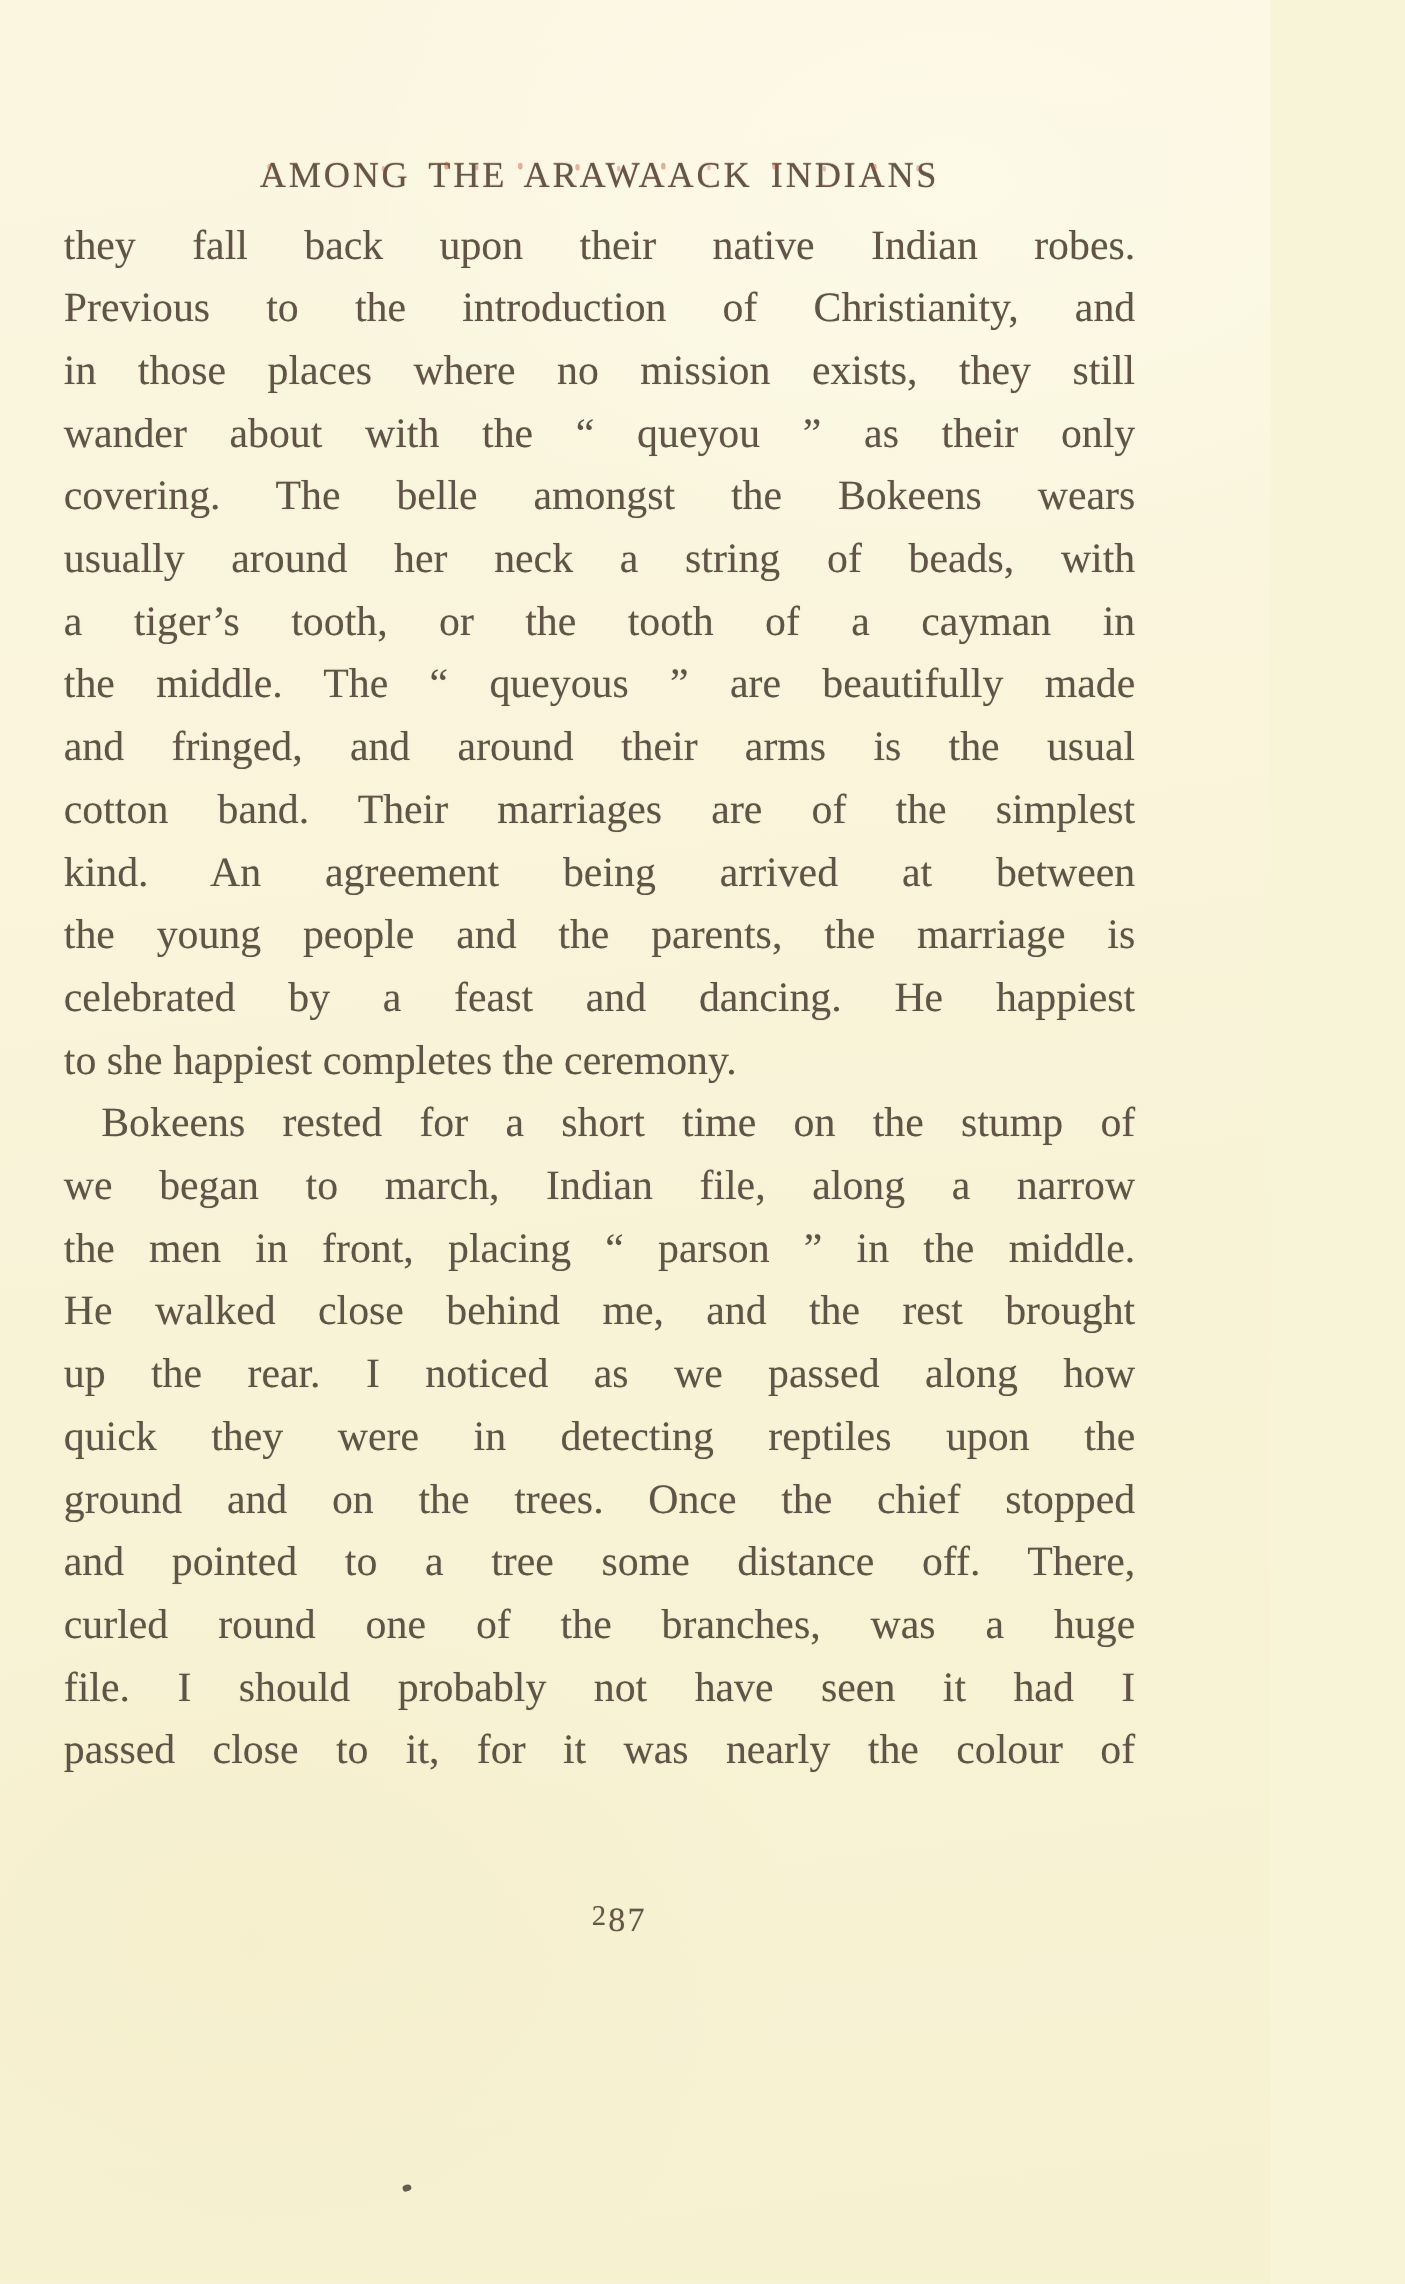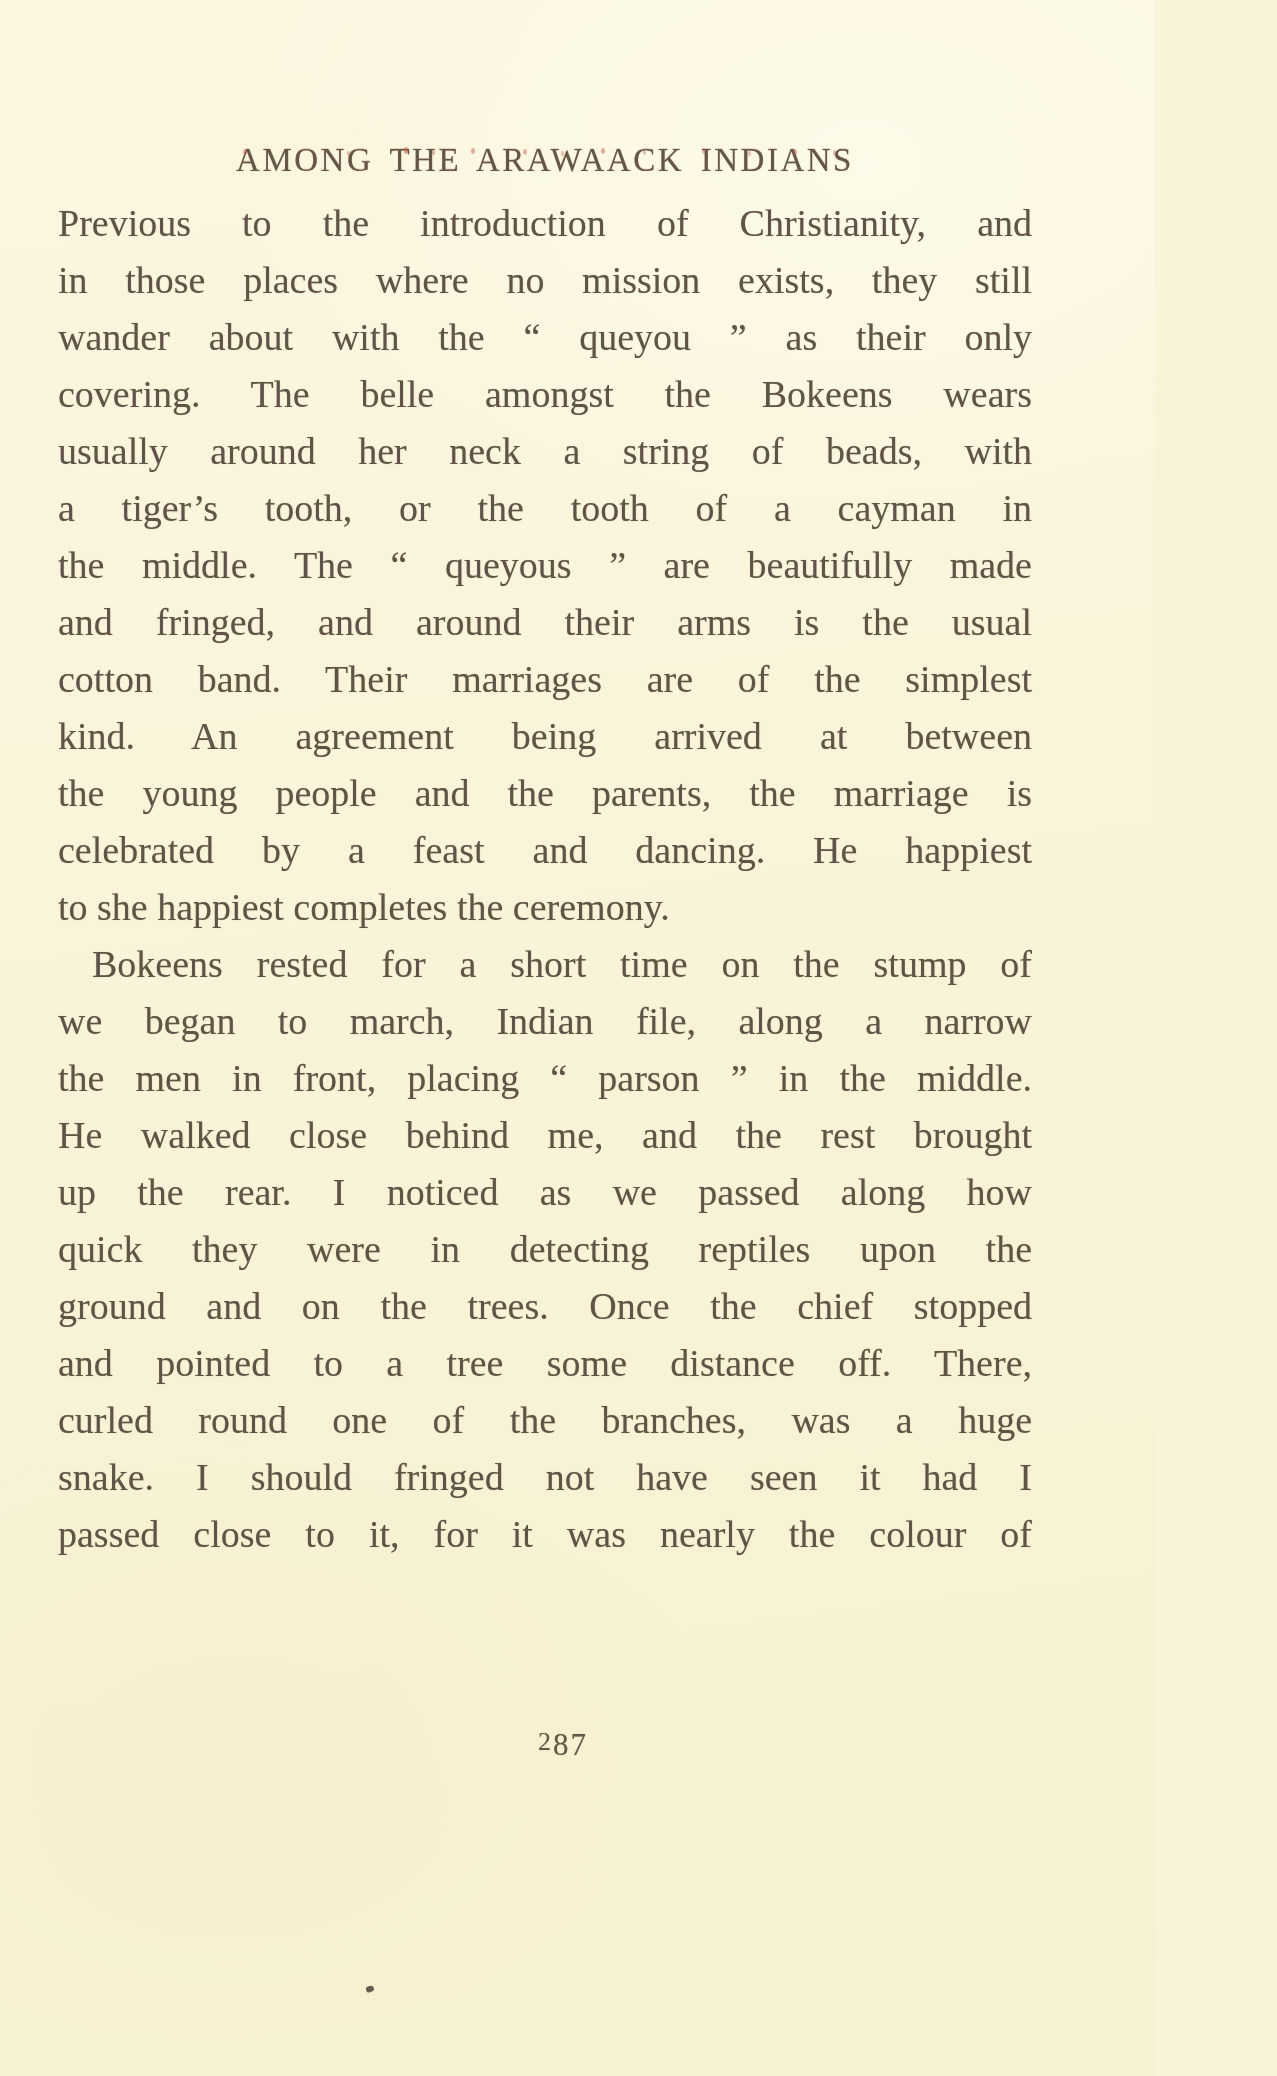--- a/index.html
+++ b/index.html
@@ -105,20 +105,21 @@
     <span class="artifact" style="left:561px; top:151px; width:3px; height:5px; opacity:0.35;"></span>
     <span class="artifact" style="left:601px; top:148px; width:4px; height:6px; opacity:0.45;"></span>
     <span class="artifact" style="left:643px; top:150px; width:3px; height:5px; opacity:0.35;"></span>
     <span class="artifact" style="left:702px; top:148px; width:4px; height:6px; opacity:0.42;"></span>
     <span class="artifact" style="left:748px; top:151px; width:3px; height:5px; opacity:0.35;"></span>
     <span class="artifact" style="left:793px; top:149px; width:4px; height:6px; opacity:0.42;"></span>
     <span class="artifact" style="left:833px; top:150px; width:3px; height:6px; opacity:0.38;"></span>
   </div>
 
   <div class="body-text">
+    <div class="line">they fall back upon their native Indian robes.</div>
     <div class="line">Previous to the introduction of Christianity, and</div>
     <div class="line">in those places where no mission exists, they still</div>
     <div class="line">wander about with the “ queyou ” as their only</div>
     <div class="line">covering.  The belle amongst the Bokeens wears</div>
     <div class="line">usually around her neck a string of beads, with</div>
     <div class="line">a tiger’s tooth, or the tooth of a cayman in</div>
     <div class="line">the middle.  The “ queyous ” are beautifully made</div>
     <div class="line">and fringed, and around their arms is the usual</div>
     <div class="line">cotton band.  Their marriages are of the simplest</div>
     <div class="line">kind.  An agreement being arrived at between</div>
@@ -127,21 +128,21 @@
     <div class="line para-end">to she happiest completes the ceremony.</div>
     <div class="line indent">Bokeens rested for a short time on the stump of</div>
     <div class="line">we began to march, Indian file, along a narrow</div>
     <div class="line">the men in front, placing “ parson ” in the middle.</div>
     <div class="line">He walked close behind me, and the rest brought</div>
     <div class="line">up the rear.  I noticed as we passed along how</div>
     <div class="line">quick they were in detecting reptiles upon the</div>
     <div class="line">ground and on the trees.  Once the chief stopped</div>
     <div class="line">and pointed to a tree some distance off.  There,</div>
     <div class="line">curled round one of the branches, was a huge</div>
-    <div class="line">snake.  I should fringed not have seen it had I</div>
+    <div class="line">file.  I should probably not have seen it had I</div>
     <div class="line">passed close to it, for it was nearly the colour of</div>
   </div>
 
   <div class="page-number">287</div>
 
   <div class="ink-speck"></div>
 
 </div>
 
 </body></html>

